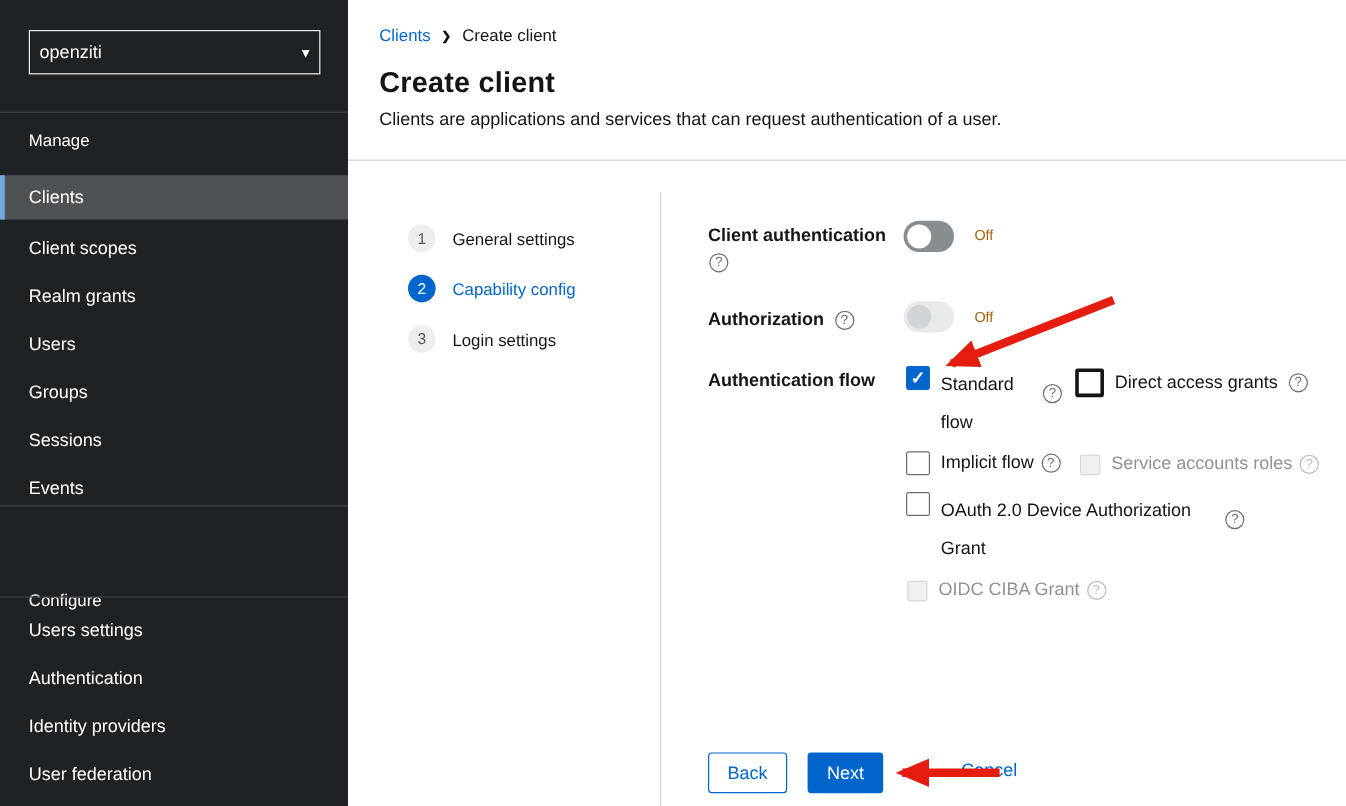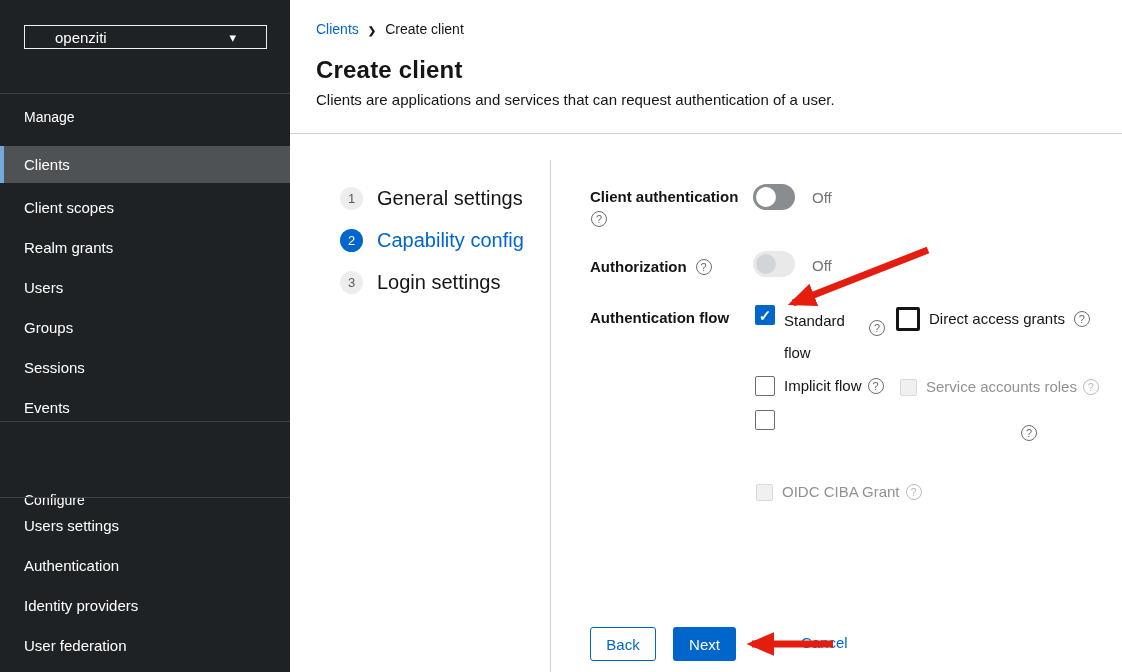--- a/index.html
+++ b/index.html
@@ -2,23 +2,23 @@
 <html><head>
 <meta charset="utf-8">
 <style>
   * { margin:0; padding:0; box-sizing:border-box; }
   body { background:#fff; }
   .page { position:relative; width:1122px; height:672px; background:#fff;
           font-family:"Liberation Sans", sans-serif; overflow:hidden; }
 
   
   .sidebar { position:absolute; left:0; top:0; width:290px; height:672px; background:#1f2225; }
-  .realm-select { position:absolute; left:24px; top:25px; width:243px; height:24px;
+  .realm-select { position:absolute; left:24px; top:25px; width:243px; height:37px;
                   border:1px solid #f0f0f0; display:flex; align-items:center;
-                  justify-content:space-between; padding:0 30px; color:#fff; font-size:15px;
+                  justify-content:space-between; padding:0 8px; color:#fff; font-size:15px;
                   cursor:pointer; }
   .caret { font-size:13px; color:#fff; line-height:1; }
   .sb-divider { position:absolute; left:0; width:290px; height:1px; background:#3e4145; }
   .section-label { position:absolute; left:24px; color:#fff; font-size:14px; }
   .nav-item { position:absolute; left:0; width:290px; height:37px; display:flex;
               align-items:center; padding-left:24px; color:#fff; font-size:15px; cursor:pointer; }
   .nav-item.selected { background:#4f5255; border-left:4px solid #73a9dd; padding-left:20px; }
 
   
   .breadcrumb { position:absolute; left:316px; top:21px; display:flex; align-items:center;
@@ -29,37 +29,37 @@
   .page-title { position:absolute; left:316px; top:56px; font-size:24px; font-weight:600;
                 color:#151515; letter-spacing:0.2px; }
   .page-subtitle { position:absolute; left:316px; top:91px; font-size:15px; color:#151515; }
   .header-border { position:absolute; left:290px; top:133px; width:832px; height:1px; background:#d2d2d2; }
 
   
   .step { position:absolute; left:340px; display:flex; align-items:center; gap:14px; cursor:pointer; }
   .step-circle { width:23px; height:23px; border-radius:50%; background:#ededed; color:#555a5f;
                  font-size:13px; display:flex; align-items:center; justify-content:center; }
   .step.active .step-circle { background:#0066cc; color:#fff; }
-  .step-label { font-size:20px; color:#151515; }
+  .step-label { font-size:14px; color:#151515; }
   .step.active .step-label { color:#0066cc; }
   .v-divider { position:absolute; left:550px; top:160px; width:1px; height:512px; background:#d2d2d2; }
 
   
   .form-label { position:absolute; font-size:15px; font-weight:700; color:#151515; }
   .help { display:inline-flex; width:16px; height:16px; border:1px solid #6a6e73; border-radius:50%;
           color:#6a6e73; font-size:11px; align-items:center; justify-content:center;
           flex:none; cursor:pointer; background:#fff; }
   .help.abs { position:absolute; }
   .help.dim { border-color:#b8bbbe; color:#b8bbbe; }
 
   .switch { position:absolute; width:42px; height:26px; border-radius:13px; background:#8a8d90; cursor:pointer; }
   .switch .knob { position:absolute; left:3px; top:3px; width:20px; height:20px; border-radius:50%; background:#fff; }
   .switch.disabled { background:#e9e9e9; }
   .switch.disabled .knob { background:#d2d5d8; }
-  .off-label { position:absolute; font-size:15px; color:#737373; }
+  .off-label { position:absolute; font-size:12px; color:#a16207; }
 
   .label-row { position:absolute; display:flex; align-items:center; gap:9px; }
 
   .opt { position:absolute; display:flex; gap:9px; align-items:flex-start; }
   .opt.center { align-items:center; }
   .cbx { width:20px; height:20px; border:1px solid #6a6e73; border-radius:2px; background:#fff;
          flex:none; cursor:pointer; }
   .cbx.checked { background:#0066cc; border:none; display:flex; align-items:center; justify-content:center; }
   .check-glyph { color:#fff; font-size:15px; font-weight:bold; line-height:1; }
   .cbx.thick { width:24px; height:24px; border:3px solid #151515; border-radius:2px; }
@@ -192,20 +192,21 @@
   </div>
 
   <div class="opt center" style="left:900px;top:371px">
     <span class="cbx dim"></span>
     <span class="opt-label dim">Service accounts roles</span>
     <span class="help dim" style="margin-left:-3px">?</span>
   </div>
 
   <div class="opt" style="left:755px;top:410px">
     <span class="cbx"></span>
+    <span class="opt-label" style="width:235px">OAuth 2.0 Device Authorization Grant</span>
   </div>
   <span class="help abs" style="left:1021px;top:425px">?</span>
 
   <div class="opt center" style="left:756px;top:476px">
     <span class="cbx dim"></span>
     <span class="opt-label dim">OIDC CIBA Grant</span>
     <span class="help dim" style="margin-left:-3px">?</span>
   </div>
 
   <div class="btn btn-back">Back</div>

